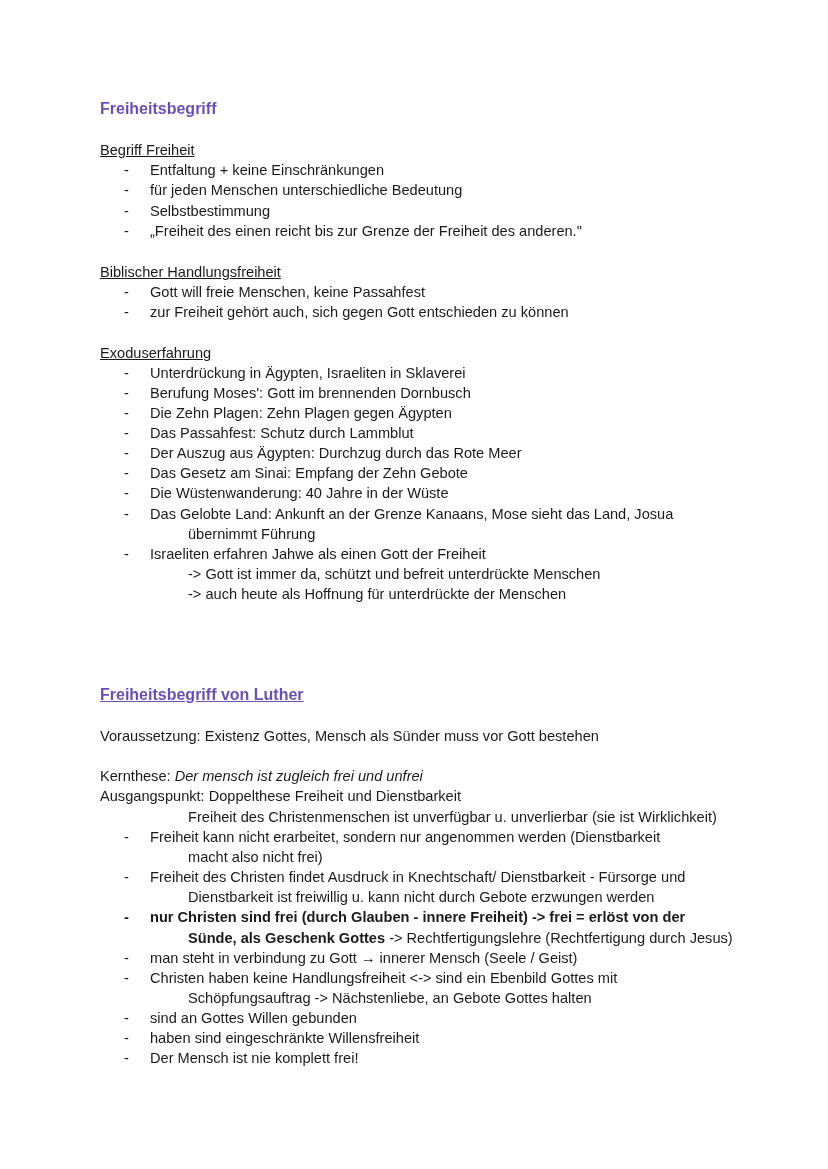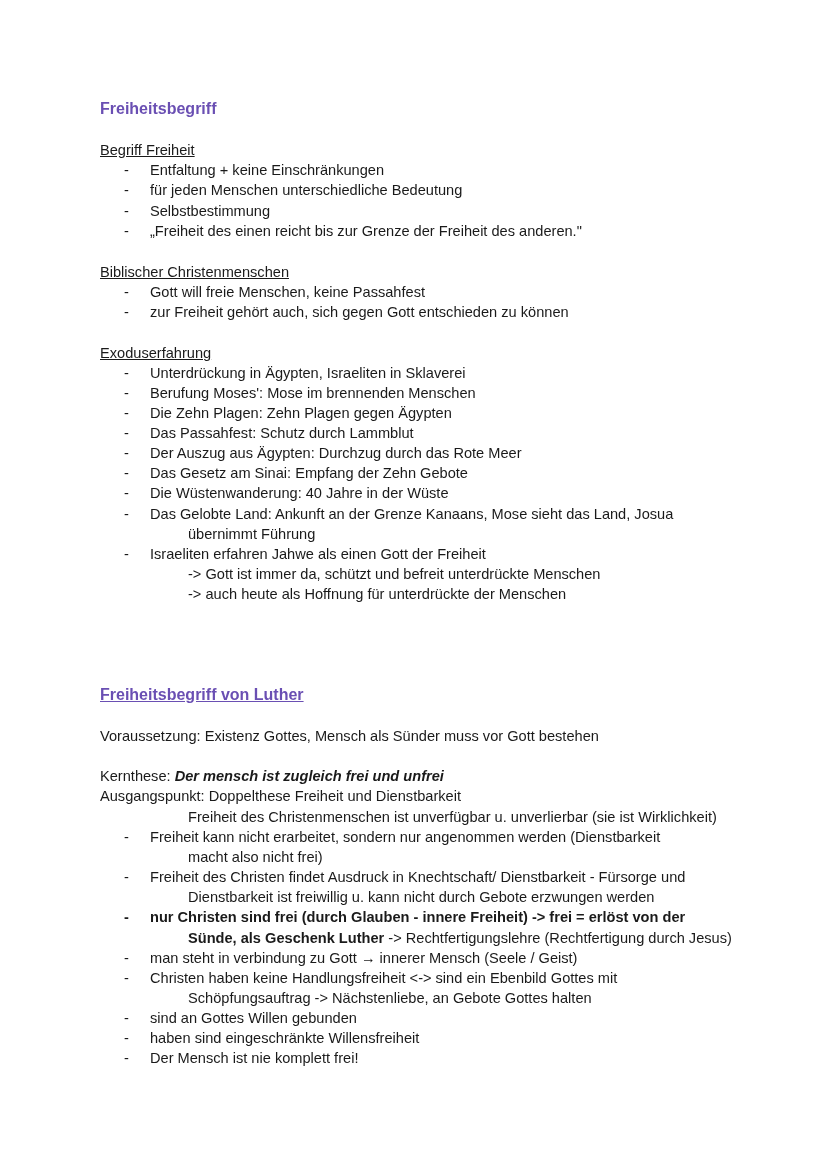--- a/index.html
+++ b/index.html
@@ -11,21 +11,21 @@
     .page { position: absolute; left: 100px; top: 0; width: 640px; }
     .line { position: absolute; left: 0; white-space: nowrap; line-height: 20px; }
     .title { color: #6a4fb3; font-weight: bold; font-size: 16px; }
     .title.u { text-decoration: underline; }
     .subhead { text-decoration: underline; }
     .bullet { position: absolute; left: 0; white-space: nowrap; line-height: 20px; }
     .dash { position: absolute; left: 24px; width: 10px; }
     .btext { position: absolute; left: 50px; white-space: nowrap; }
     .cont { left: 50px; margin-left: 38px; }
     .b { font-weight: bold; }
-    .i { font-style: italic; font-weight: bold; }
+    .i { font-style: italic; }
   </style>
 </head>
 <body>
 
 <div class="page">
 
   <div class="line title" style="top:99px">Freiheitsbegriff</div>
 
   <div class="line subhead" style="top:140px">Begriff Freiheit</div>
   <div class="bullet" style="top:160px">
@@ -38,38 +38,38 @@
     </div>
   <div class="bullet" style="top:201px">
       <span class="dash">-</span>
       <span class="btext">Selbstbestimmung</span>
     </div>
   <div class="bullet" style="top:221px">
       <span class="dash">-</span>
       <span class="btext">„Freiheit des einen reicht bis zur Grenze der Freiheit des anderen."</span>
     </div>
 
-  <div class="line subhead" style="top:262px">Biblischer Christenmenschen</div>
+  <div class="line subhead" style="top:262px">Biblischer Handlungsfreiheit</div>
   <div class="bullet" style="top:282px">
       <span class="dash">-</span>
       <span class="btext">Gott will freie Menschen, keine Passahfest</span>
     </div>
   <div class="bullet" style="top:302px">
       <span class="dash">-</span>
       <span class="btext">zur Freiheit gehört auch, sich gegen Gott entschieden zu können</span>
     </div>
 
   <div class="line subhead" style="top:343px">Exoduserfahrung</div>
   <div class="bullet" style="top:363px">
       <span class="dash">-</span>
       <span class="btext">Unterdrückung in Ägypten, Israeliten in Sklaverei</span>
     </div>
   <div class="bullet" style="top:383px">
       <span class="dash">-</span>
-      <span class="btext">Berufung Moses': Mose im brennenden Menschen</span>
+      <span class="btext">Berufung Moses': Gott im brennenden Dornbusch</span>
     </div>
   <div class="bullet" style="top:403px">
       <span class="dash">-</span>
       <span class="btext">Die Zehn Plagen: Zehn Plagen gegen Ägypten</span>
     </div>
   <div class="bullet" style="top:423px">
       <span class="dash">-</span>
       <span class="btext">Das Passahfest: Schutz durch Lammblut</span>
     </div>
   <div class="bullet" style="top:443px">
@@ -110,21 +110,21 @@
   <div class="line cont" style="top:847px">macht also nicht frei)</div>
   <div class="bullet" style="top:867px">
       <span class="dash">-</span>
       <span class="btext">Freiheit des Christen findet Ausdruck in Knechtschaft/ Dienstbarkeit - Fürsorge und</span>
     </div>
   <div class="line cont" style="top:887px">Dienstbarkeit ist freiwillig u. kann nicht durch Gebote erzwungen werden</div>
   <div class="bullet b" style="top:907px">
       <span class="dash">-</span>
       <span class="btext">nur Christen sind frei (durch Glauben - innere Freiheit) -&gt; frei = erlöst von der</span>
     </div>
-  <div class="line cont" style="top:928px"><span class="b">Sünde, als Geschenk Luther</span><span> -&gt; Rechtfertigungslehre (Rechtfertigung durch Jesus)</span></div>
+  <div class="line cont" style="top:928px"><span class="b">Sünde, als Geschenk Gottes</span><span> -&gt; Rechtfertigungslehre (Rechtfertigung durch Jesus)</span></div>
   <div class="bullet" style="top:948px">
       <span class="dash">-</span>
       <span class="btext">man steht in verbindung zu Gott → innerer Mensch (Seele / Geist)</span>
     </div>
   <div class="bullet" style="top:968px">
       <span class="dash">-</span>
       <span class="btext">Christen haben keine Handlungsfreiheit &lt;-&gt; sind ein Ebenbild Gottes mit</span>
     </div>
   <div class="line cont" style="top:988px">Schöpfungsauftrag -&gt; Nächstenliebe, an Gebote Gottes halten</div>
   <div class="bullet" style="top:1008px">

